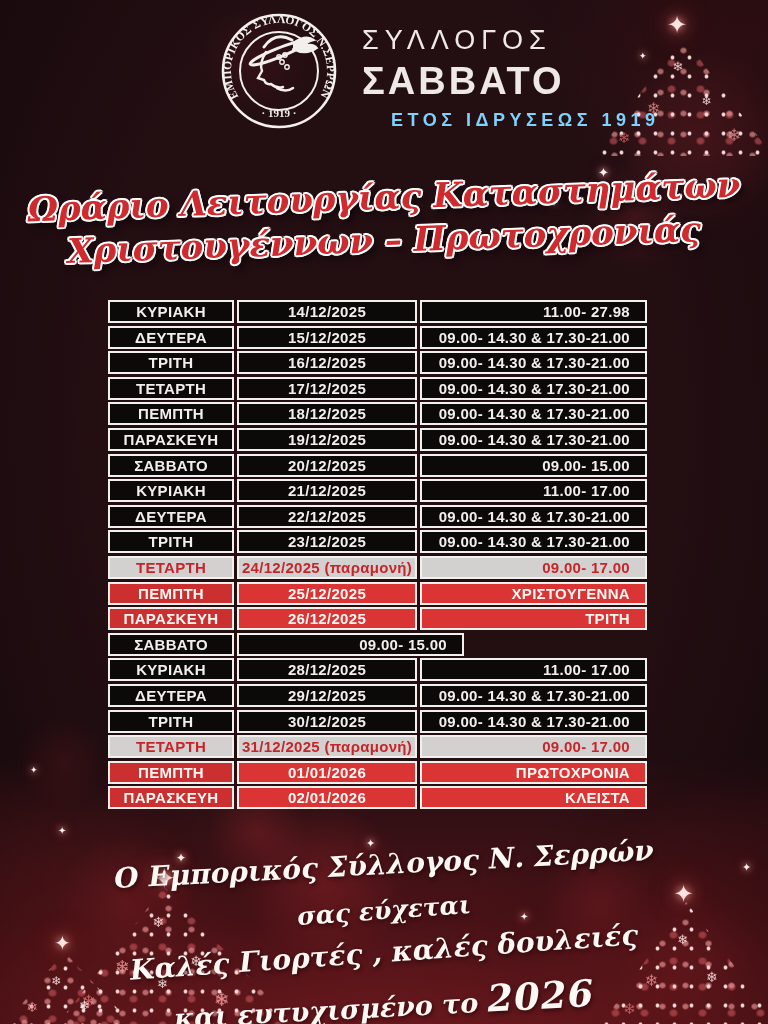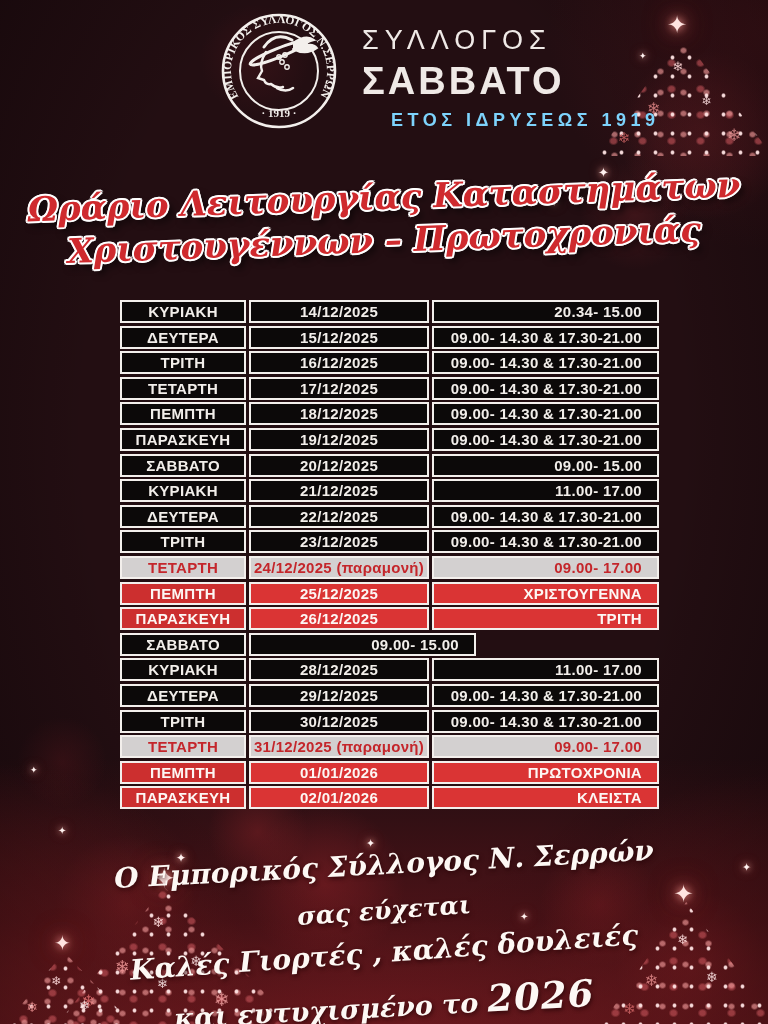--- a/index.html
+++ b/index.html
@@ -61,21 +61,21 @@
   .script{font-family:"DejaVu Serif",serif;font-style:italic;font-weight:700;}
   .main-title{position:absolute;left:0;top:176px;width:768px;text-align:center;z-index:2;}
   .main-title .t-line{
     font-size:34px;line-height:43px;color:#cf2a2e;transform:rotate(-2deg);
     text-shadow:
       -2px 0 0 #fff, 2px 0 0 #fff, 0 -2px 0 #fff, 0 2px 0 #fff,
       -1.5px -1.5px 0 #fff, 1.5px -1.5px 0 #fff, -1.5px 1.5px 0 #fff, 1.5px 1.5px 0 #fff,
       4px 5px 7px rgba(0,0,0,.65);
   }
   
-  .schedule{position:absolute;left:120px;top:300px;width:543px;z-index:2;}
+  .schedule{position:absolute;left:108px;top:300px;width:543px;z-index:2;}
   .trow{display:flex;margin-bottom:2.6px;}
   .cell{
     box-sizing:border-box;border:2px solid #f3efec;height:23px;
     display:flex;align-items:center;justify-content:center;
     font-weight:700;font-size:15px;letter-spacing:.3px;white-space:nowrap;
     background:#0c0909;color:#f2eeea;
   }
   .c-day{width:126px;}
   .c-date{width:180px;margin-left:3px;}
   .c-hours{width:227px;margin-left:3px;justify-content:flex-end;padding-right:15px;}
@@ -174,21 +174,21 @@
 
 <div class="main-title">
   <div class="t-line script">Ωράριο Λειτουργίας Καταστημάτων</div>
   <div class="t-line script">Χριστουγέννων – Πρωτοχρονιάς</div>
 </div>
 
 <div class="schedule" id="schedule">
     <div class="trow style-black">
       <div class="cell c-day">ΚΥΡΙΑΚΗ</div>
       <div class="cell c-date">14/12/2025</div>
-      <div class="cell c-hours">20.34- 15.00</div>
+      <div class="cell c-hours">11.00- 27.98</div>
     </div>
     <div class="trow style-black">
       <div class="cell c-day">ΔΕΥΤΕΡΑ</div>
       <div class="cell c-date">15/12/2025</div>
       <div class="cell c-hours">09.00- 14.30 &amp; 17.30-21.00</div>
     </div>
     <div class="trow style-black">
       <div class="cell c-day">ΤΡΙΤΗ</div>
       <div class="cell c-date">16/12/2025</div>
       <div class="cell c-hours">09.00- 14.30 &amp; 17.30-21.00</div>

